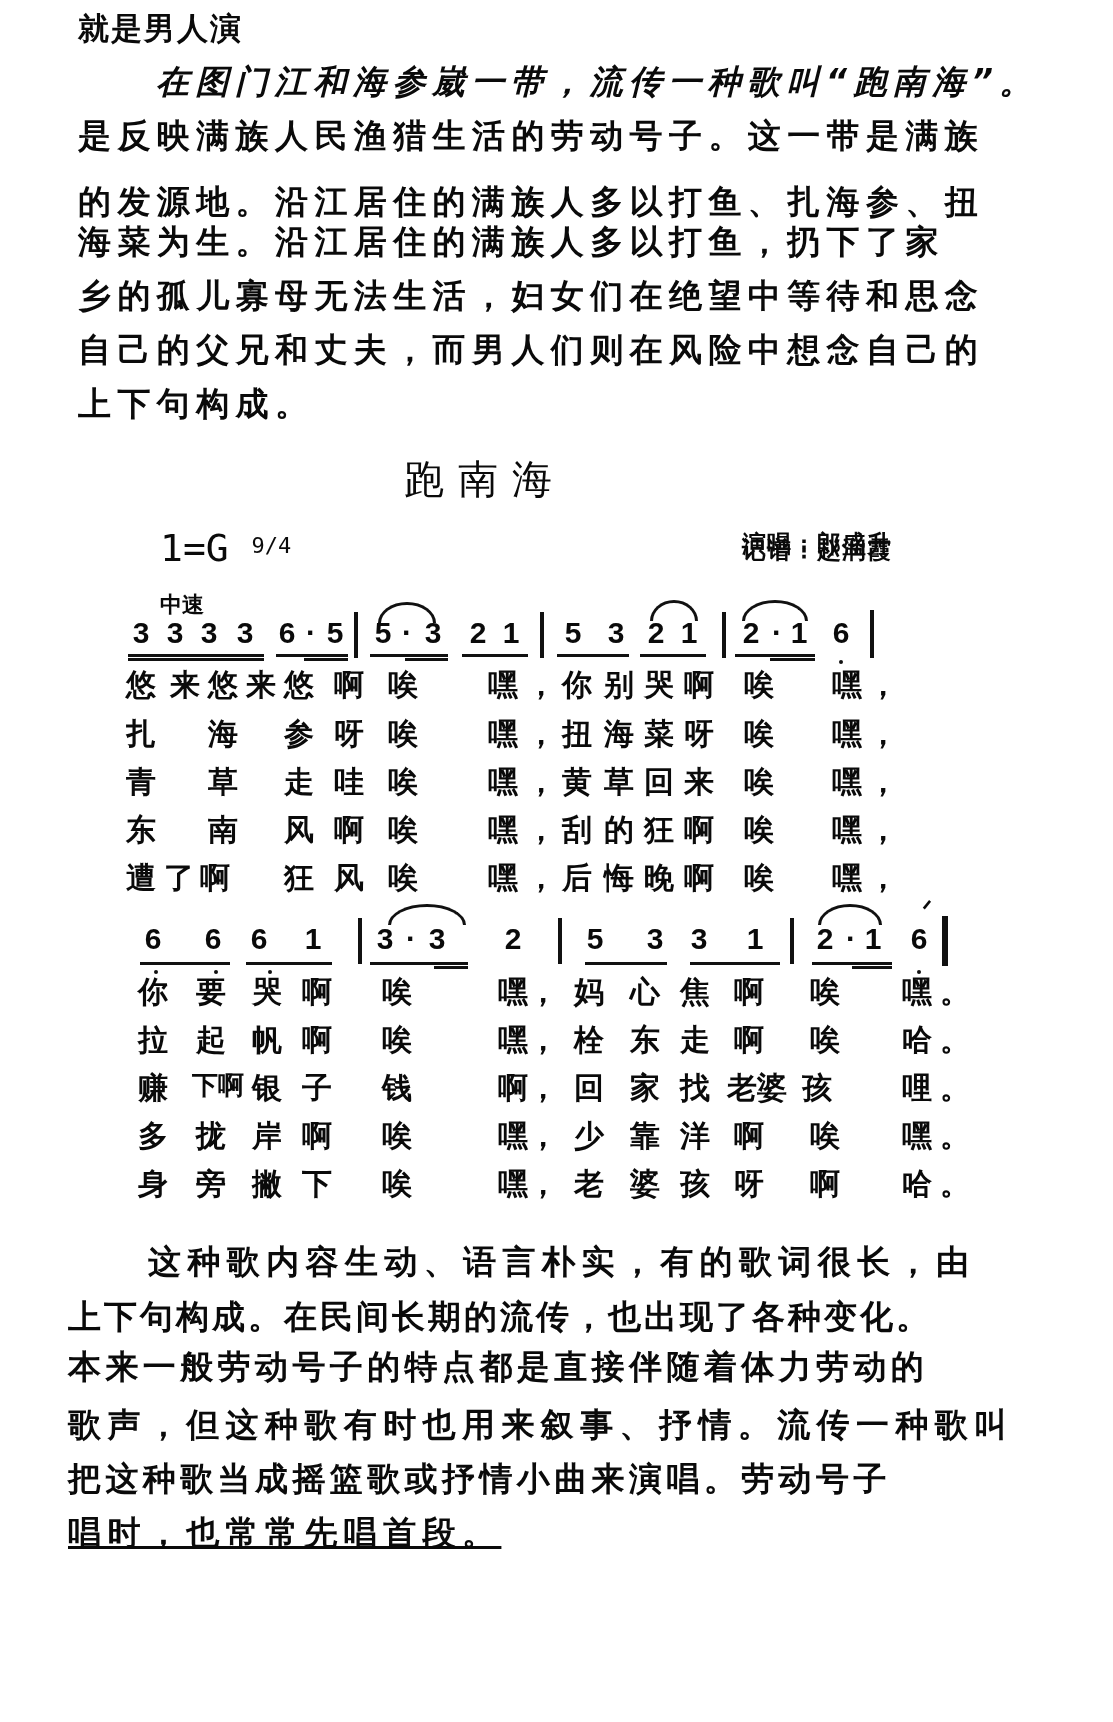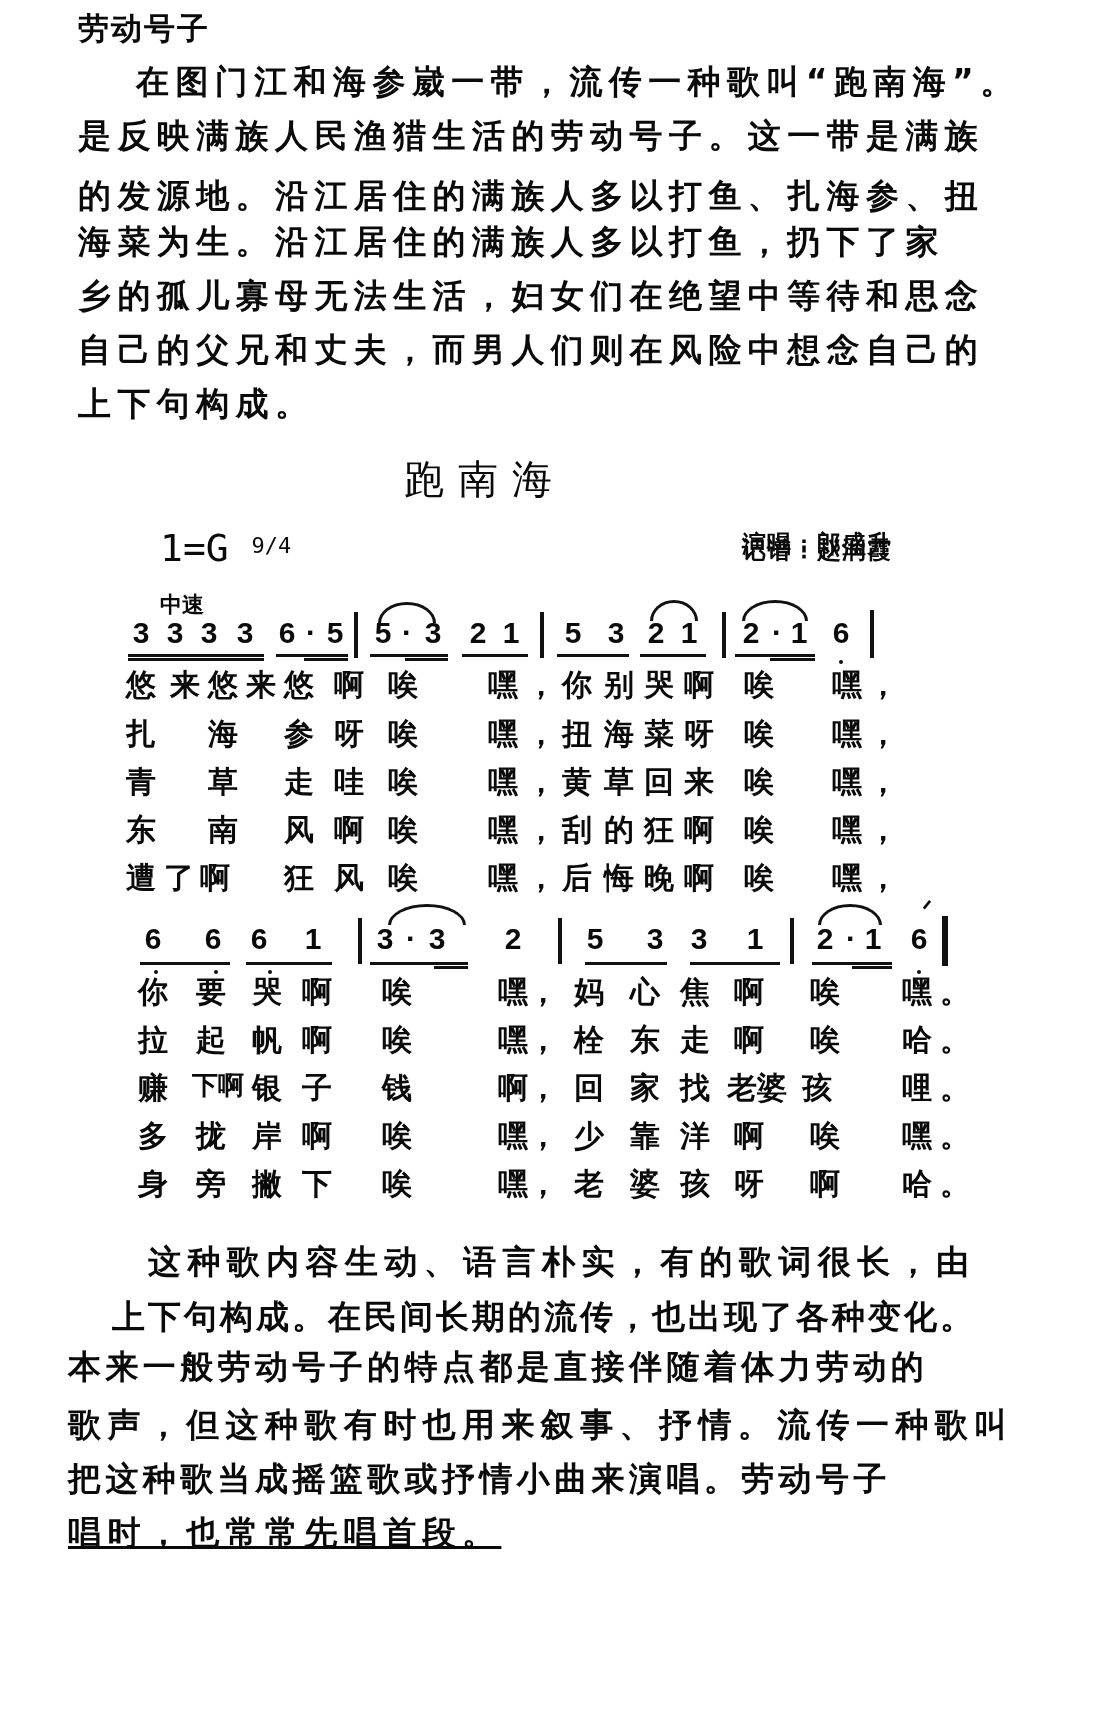--- a/index.html
+++ b/index.html
@@ -17,26 +17,26 @@
   .uline { position:absolute; height:3px; background:#111; }
   .bar { position:absolute; width:4px; background:#111; }
   .slur { position:absolute; border:3px solid #111; border-bottom:none; border-left-color:#111; border-right-color:#111; border-radius:50% 50% 0 0 / 100% 100% 0 0; height:18px; }
   .dot-low { position:absolute; width:4px; height:4px; border-radius:50%; background:#111; }
   .lyric { position:absolute; font-size:30px; font-weight:bold; width:34px; text-align:center; }
   .punct { position:absolute; font-size:30px; font-weight:bold; }
 </style>
 </head>
 <body>
 
-<div class="abs section-heading">劳动号子</div>
-
-<div>
-  <div class="abs para-line" style="left:136px; top:62px;">在图门江和海参崴一带，流传一种歌叫“跑南海”。</div>
+<div class="abs section-heading">就是男人演</div>
+
+<div>
+  <div class="abs para-line" style="left:156px; top:62px;font-style:italic;">在图门江和海参崴一带，流传一种歌叫“跑南海”。</div>
   <div class="abs para-line" style="top:116px;">是反映满族人民渔猎生活的劳动号子。这一带是满族</div>
-  <div class="abs para-line" style="top:176px;text-align:center;">的发源地。沿江居住的满族人多以打鱼、扎海参、扭</div>
+  <div class="abs para-line" style="top:182px;text-align:center;">的发源地。沿江居住的满族人多以打鱼、扎海参、扭</div>
   <div class="abs para-line" style="top:222px;">海菜为生。沿江居住的满族人多以打鱼，扔下了家</div>
   <div class="abs para-line" style="top:276px;">乡的孤儿寡母无法生活，妇女们在绝望中等待和思念</div>
   <div class="abs para-line" style="top:330px;">自己的父兄和丈夫，而男人们则在风险中想念自己的</div>
   <div class="abs para-line" style="top:384px;">上下句构成。</div>
 </div>
 
 <div class="abs song-title">跑南海</div>
 
 <div class="abs credit" style="top:528px;">演唱：郎盛升</div>
 <div class="abs credit" style="top:534px;">记谱：赵润霞</div>
@@ -303,18 +303,18 @@
     <span class="lyric" style="left:678px; top:1164px;">孩</span>
     <span class="lyric" style="left:732px; top:1164px;">呀</span>
     <span class="lyric" style="left:808px; top:1164px;">啊</span>
     <span class="lyric" style="left:900px; top:1164px;">哈</span>
     <span class="punct" style="left:940px; top:1164px;">。</span>
   </div>
 </div>
 
 <div>
   <div class="abs para-line" style="left:148px; top:1242px;">这种歌内容生动、语言朴实，有的歌词很长，由</div>
-  <div class="abs para-line" style="left:68px; top:1297px; letter-spacing:3px;margin-left:44px;">上下句构成。在民间长期的流传，也出现了各种变化。</div>
+  <div class="abs para-line" style="left:68px; top:1297px; letter-spacing:3px;">上下句构成。在民间长期的流传，也出现了各种变化。</div>
   <div class="abs para-line" style="left:68px; top:1347px; letter-spacing:4.4px;">本来一般劳动号子的特点都是直接伴随着体力劳动的</div>
   <div class="abs para-line" style="left:68px; top:1405px;">歌声，但这种歌有时也用来叙事、抒情。流传一种歌叫</div>
   <div class="abs para-line" style="left:68px; top:1459px; letter-spacing:4.4px;">把这种歌当成摇篮歌或抒情小曲来演唱。劳动号子</div>
   <div class="abs para-line" style="left:68px; top:1513px;text-decoration:underline;">唱时，也常常先唱首段。</div>
 </div>
 
 </body></html>

